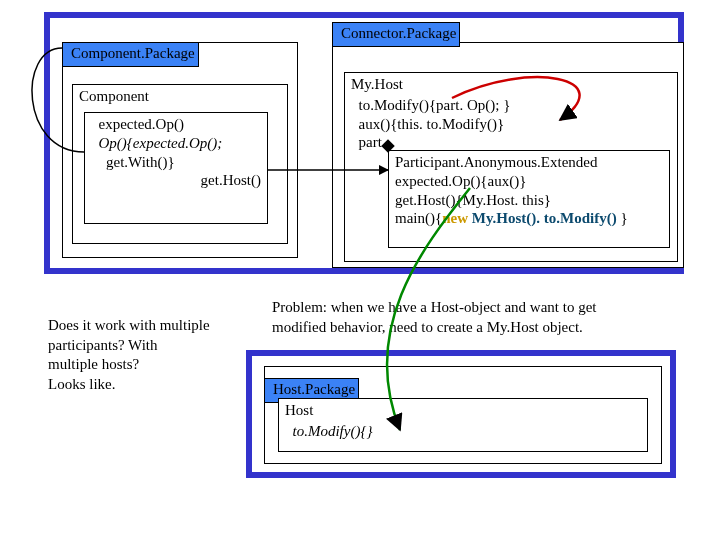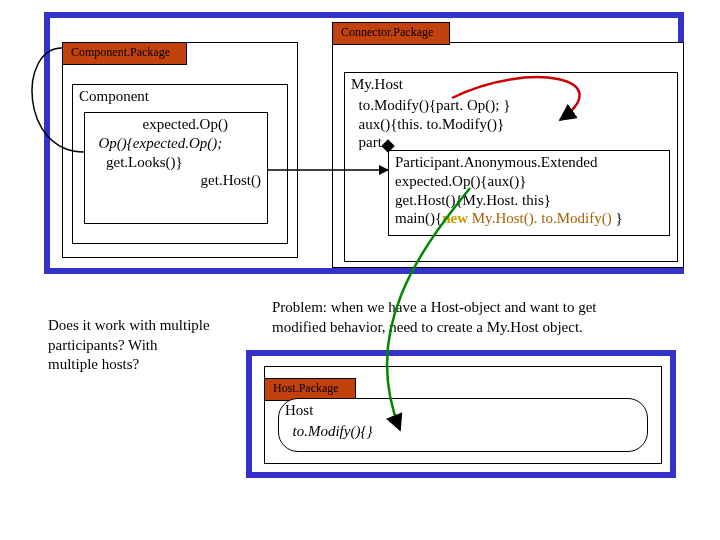--- a/index.html
+++ b/index.html
@@ -11,34 +11,34 @@
   .outer {
     position: absolute; top: 12px; left: 44px; width: 640px; height: 262px;
     border: 6px solid #3333cc;
   }
   .pkg {
     position: absolute; border: 1px solid #000; background: #fff;
     padding: 2px 6px 2px 6px;
   }
   .pkg-title {
     position: absolute; top: -1px; left: -1px;
-    border: 1px solid #000; background: #c2410c;
-    padding: 2px 16px 4px 8px; font-size: 12px;
+    border: 1px solid #000; background: #3b82f6;
+    padding: 2px 3px 4px 8px; font-size: 15px;
   }
   .cls {
     position: absolute; border: 1px solid #000; background: #fff;
     font-size: 15px; line-height: 1.25;
   }
   .cls-title { padding: 2px 6px 2px 6px; }
   .cls-inner {
     position: absolute; border: 1px solid #000; background: #fff;
     padding: 2px 6px 4px 6px; font-size: 15px; line-height: 1.25;
   }
   .kw { color: #cc9900; font-weight: bold; }
-  .hi { color: #a16207; font-weight: normal; }
+  .hi { color: #0c4a6e; font-weight: bold; }
   .note {
     position: absolute; font-size: 15px; line-height: 1.3;
   }
   .host-outer {
     position: absolute; border: 6px solid #3333cc;
   }
   svg.overlay {
     position: absolute; top: 0; left: 0; width: 720px; height: 540px;
     pointer-events: none;
   }
@@ -51,68 +51,69 @@
 <div class="pkg" style="top:42px; left:62px; width:236px; height:216px;">
 </div>
 <div class="pkg-title" style="top:42px; left:62px;text-align:right;">
   <span>Component.Package</span>
 </div>
 
 <div class="cls" style="top:84px; left:72px; width:216px; height:160px;">
   <div class="cls-title">Component</div>
 </div>
 <div class="cls-inner" style="top:112px; left:84px; width:184px; height:112px;">
-  <div style="white-space:pre;margin-left:44px;">  expected.Op()</div>
+  <div style="white-space:pre;">  expected.Op()</div>
   <div style="white-space:pre;font-style:italic;">  Op(){expected.Op();</div>
-  <div style="white-space:pre;">    get.Looks()}</div>
+  <div style="white-space:pre;">    get.With()}</div>
   <div style="white-space:pre;text-align:right;">  get.Host()</div>
 </div>
 
 <div class="pkg" style="top:42px; left:332px; width:352px; height:226px;">
 </div>
 <div class="pkg-title" style="top:22px; left:332px;">
   <span>Connector.Package</span>
 </div>
 
 <div class="cls" style="top:72px; left:344px; width:334px; height:190px;">
   <div class="cls-title">My.Host</div>
   <div style="white-space:pre; padding-left:6px;font-family:Liberation Serif, serif;">  to.Modify(){part. Op(); }</div>
   <div style="white-space:pre; padding-left:6px;">  aux(){this. to.Modify()}</div>
   <div style="white-space:pre; padding-left:6px;">  part</div>
 </div>
 
-<div class="cls-inner" style="top:150px; left:388px; width:282px; height:86px;">
+<div class="cls-inner" style="top:150px; left:388px; width:282px; height:98px;">
   <div>Participant.Anonymous.Extended</div>
   <div>expected.Op(){aux()}</div>
   <div>get.Host(){My.Host. this}</div>
   <div>
     <span>main(){</span><span class="kw">new</span><span class="hi"> My.Host(). to.Modify()</span><span> }</span>
   </div>
 </div>
 
 <div class="note" style="top:316px; left:48px; width:210px;">
   <div>Does it work with multiple</div>
   <div>participants? With</div>
   <div>multiple hosts?</div>
+  <div>Looks like.</div>
 </div>
 
 <div class="note" style="top:298px; left:272px; width:400px;">
   <div>Problem: when we have a Host-object and want to get</div>
   <div>modified behavior, need to create a My.Host object.</div>
 </div>
 
 <div class="host-outer" style="top:350px; left:246px; width:430px; height:128px;"></div>
 
 <div class="pkg" style="top:366px; left:264px; width:398px; height:98px;">
 </div>
 <div class="pkg-title" style="top:366px; left:264px;margin-top:12px;">
   <span>Host.Package</span>
 </div>
 
-<div class="cls" style="top:398px; left:278px; width:370px; height:54px;border-radius:20px;">
+<div class="cls" style="top:398px; left:278px; width:370px; height:54px;">
   <div class="cls-title">Host</div>
   <div style="white-space:pre; padding-left:6px;font-style:italic;">  to.Modify(){}</div>
 </div>
 
 <svg class="overlay" viewBox="0 0 720 540">
   <defs>
     <marker id="arrow" viewBox="0 0 10 10" refX="9" refY="5" markerWidth="7" markerHeight="7" orient="auto-start-reverse">
       <path d="M 0 0 L 10 5 L 0 10 z" fill="#000"></path>
     </marker>
     <marker id="diamond" viewBox="0 0 12 12" refX="6" refY="6" markerWidth="9" markerHeight="9" orient="auto">

